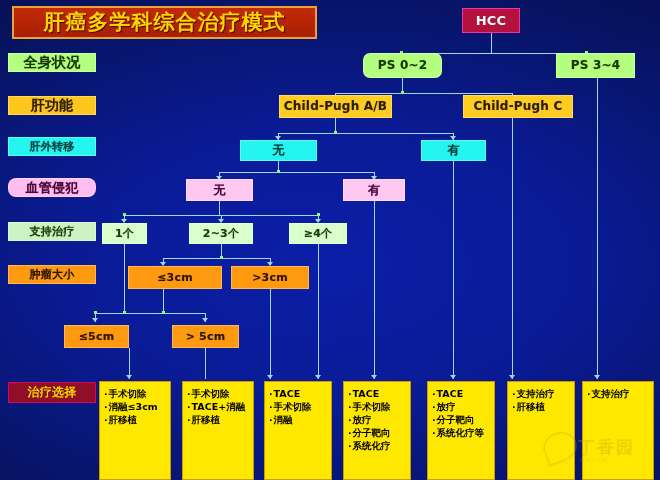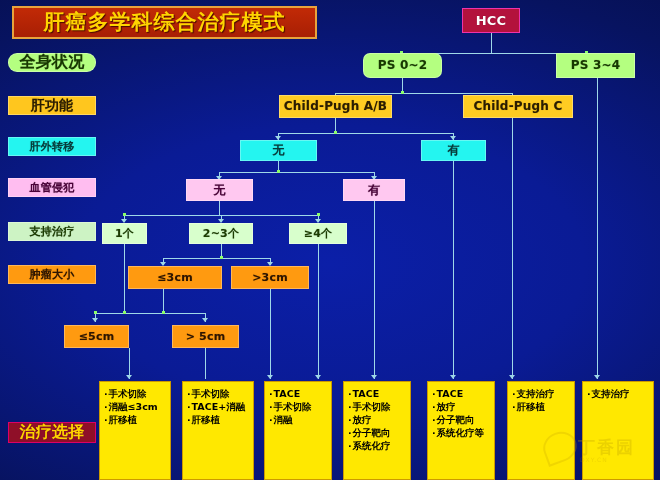--- a/index.html
+++ b/index.html
@@ -33,27 +33,27 @@
     font-size:21px;letter-spacing:1px;
     text-shadow:1px 1px 1px #4a0b00;
   }
   .n-hcc{background:#b3123c;color:#ffffff;border:1px solid #e3a;font-size:13px;}
   .n-green{background:#b4ff80;color:#173800;font-size:12px;}
   .n-ltgreen{background:#d8ffcc;color:#1b3d00;font-size:11px;}
   .n-yellow{background:#ffcc22;color:#2b1d00;font-size:12px;}
   .n-cyan{background:#24f5f0;color:#063b3a;font-size:12px;}
   .n-pink{background:#ffc8f0;color:#4a0038;font-size:12px;}
   .n-orange{background:#ff9a10;color:#2e1500;font-size:11px;}
-  .n-sidegreen{background:#b4ff80;color:#173800;font-size:16px;border-radius:9px;}
+  .n-sidegreen{background:#b4ff80;color:#173800;font-size:14px;}
   .n-sideyellow{background:#ffc61e;color:#2b1d00;font-size:14px;}
   .n-sidecyan{background:#24f5f0;color:#063b3a;font-size:11px;}
-  .n-sidepink{background:#ffbdf0;color:#4a0038;font-size:11px;}
+  .n-sidepink{background:#ffbdf0;color:#4a0038;font-size:13px;border-radius:8px;}
   .n-sideltgreen{background:#cdf3c4;color:#1b3d00;font-size:11px;}
   .n-sideorange{background:#ff9a10;color:#2e1500;font-size:11px;}
-  .n-darkred{background:#8f0f28;color:#ffd400;border:1px solid #d06;font-size:16px;margin-top:40px;}
+  .n-darkred{background:#8f0f28;color:#ffd400;border:1px solid #d06;font-size:12px;}
 
   
   .tx{
     position:absolute;box-sizing:border-box;
     background:#ffe800;border:1px solid #cc9a00;
     color:#000;z-index:5;
     padding:5px 2px 3px 4px;
     font-size:9.5px;line-height:1.38;
     font-weight:bold;text-align:left;
     overflow:hidden;

